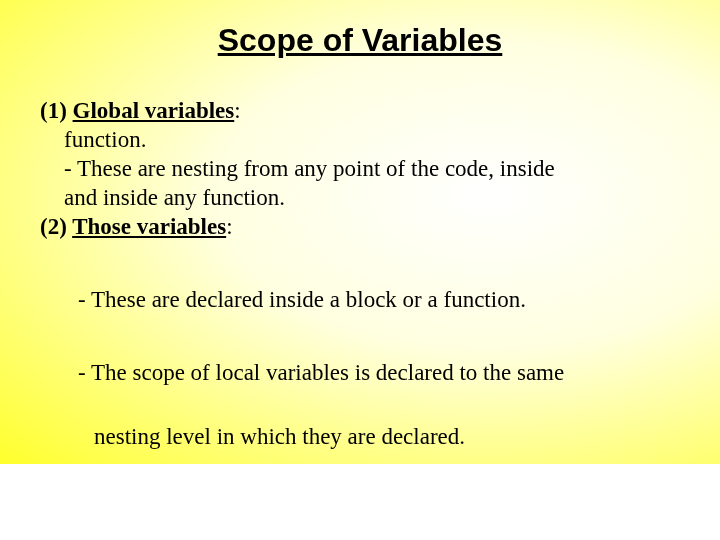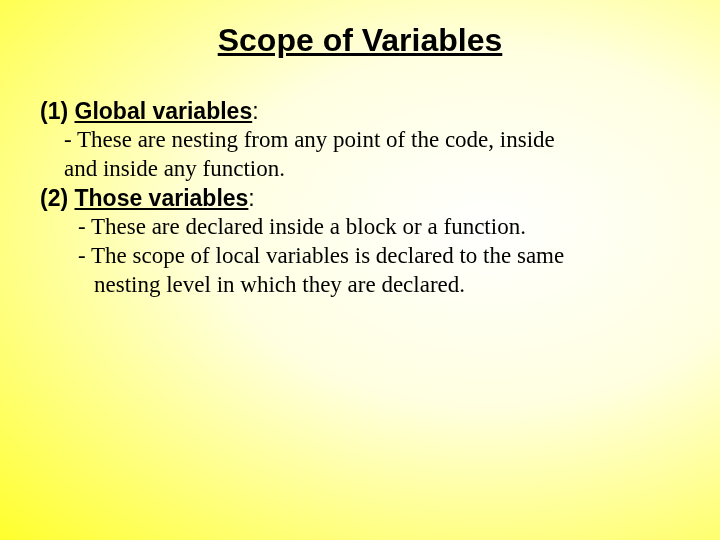--- a/index.html
+++ b/index.html
@@ -4,62 +4,65 @@
 <style>
   html, body {
     margin: 0;
     padding: 0;
     width: 720px;
     height: 540px;
     overflow: hidden;
   }
   .slide {
     width: 720px;
-    height: 540px;
+    height: 464px;
     background: radial-gradient(ellipse 110% 95% at 68% 42%, #ffffff 0%, #ffffe0 35%, #ffff66 70%, #ffff00 100%);
     font-family: "Times New Roman", Times, serif;
     color: #000000;
     box-sizing: border-box;
     padding: 22px 40px 32px 40px;
   }
   .title {
     text-align: center;
     font-size: 32px;
     font-weight: bold;
     text-decoration: underline;
     margin-bottom: 38px;
     font-family: Arial, Helvetica, sans-serif;
   }
   .content {
     font-size: 23px;
     line-height: 1.26;
   }
   .heading {
-    font-family: Liberation Sans, sans-serif;
+    font-family: Liberation Serif, serif;
   }
   .heading .hb {
     font-weight: bold;
   }
   .bullet {
     padding-left: 24px;
   }
   .bullet2 {
     padding-left: 38px;
+    margin-top: 44px;
   }
   .bullet2-cont {
     padding-left: 54px;
+    margin-top: 35px;
   }
 </style>
 </head>
 <body>
 
 <div class="slide">
   <div class="title">Scope of Variables</div>
   <div class="content">
     <div class="heading"><span class="hb">(1) </span><span class="hb" style="text-decoration:underline">Global variables</span><span>:</span></div>
+    <div class="bullet">function.</div>
     <div class="bullet">- These are nesting from any point of the code, inside</div>
     <div class="bullet">and inside any function.</div>
     <div class="heading"><span class="hb">(2) </span><span class="hb" style="text-decoration:underline">Those variables</span><span>:</span></div>
     <div class="bullet2">- These are declared inside a block or a function.</div>
     <div class="bullet2">- The scope of local variables is declared to the same</div>
     <div class="bullet2-cont">nesting level in which they are declared.</div>
   </div>
 </div>
 
 </body></html>

